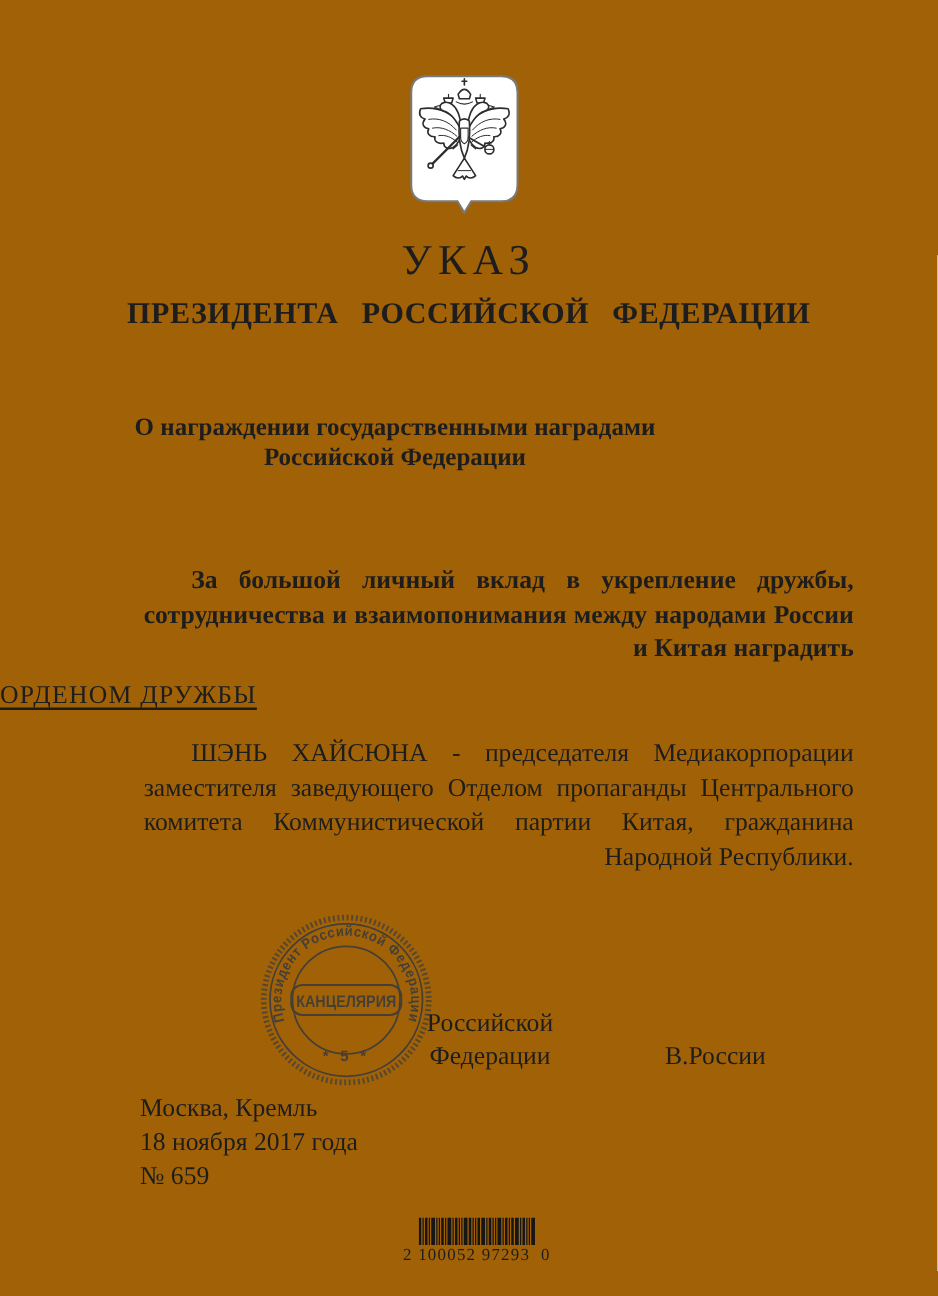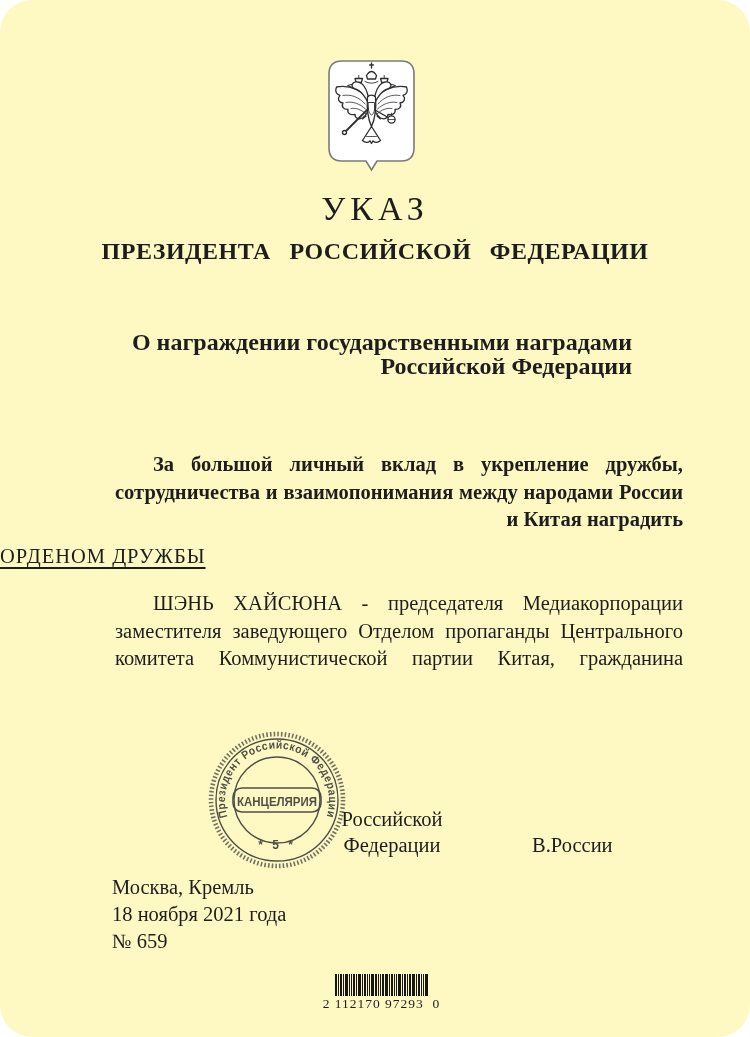--- a/index.html
+++ b/index.html
@@ -1,31 +1,31 @@
 <!DOCTYPE html>
 <html><head>
 <meta charset="utf-8">
 <style>
   html,body{margin:0;padding:0;background:#ffffff;}
   .page{
-    position:relative;width:750px;height:1037px;background:#fef9c3;
-    font-family:"Liberation Serif", serif;color:#1d1d1d;overflow:hidden;border-radius:32px;
+    position:relative;width:750px;height:1037px;background:#a16207;
+    font-family:"Liberation Serif", serif;color:#1d1d1d;overflow:hidden;
   }
   .emblem{position:absolute;left:325px;top:58px;width:93px;height:114px;}
   .decree-title{
     position:absolute;left:0;top:190px;width:750px;text-align:center;
     font-size:34px;letter-spacing:5px;font-weight:400;
   }
   .decree-issuer{
     position:absolute;left:0;top:238px;width:750px;text-align:center;
     font-size:24px;letter-spacing:0.5px;word-spacing:12px;font-weight:700;
   }
   .subject{
-    position:absolute;left:0;top:330px;width:632px;text-align:right;
-    font-size:24px;font-weight:bold;line-height:24px;
+    position:absolute;left:0;top:330px;width:632px;text-align:center;
+    font-size:20px;font-weight:bold;line-height:24px;
   }
   .text-col{position:absolute;left:95px;width:568px;margin-left:20px;}
   .preamble{top:451px;font-size:20.5px;font-weight:bold;}
   .recipient{top:590px;font-size:20.5px;font-weight:400;}
   .jline{height:27.5px;line-height:27.5px;text-align:justify;overflow:hidden;}
   .jline::after{content:"";display:inline-block;width:100%;}
   .jline.indent{text-indent:38px;}
   .jline.last{text-align:right;}
   .jline.last::after{content:none;}
   .award{
@@ -102,20 +102,21 @@
   </div>
 
   <div class="award">
     <span>ОРДЕНОМ ДРУЖБЫ</span>
   </div>
 
   <div class="text-col recipient">
     <div class="jline indent">ШЭНЬ ХАЙСЮНА - председателя Медиакорпорации Китая,</div>
     <div class="jline">заместителя заведующего Отделом пропаганды Центрального</div>
     <div class="jline">комитета Коммунистической партии Китая, гражданина Китайской</div>
+    <div class="jline last">Народной Республики.</div>
   </div>
 
   <div class="signature">
     <div class="sig-title">
       <div>Российской Федерации</div>
     </div>
     <div class="sig-name">В.России</div>
   </div>
 
   <svg class="stamp" viewBox="0 0 150 150">
@@ -128,21 +129,21 @@
     <path id="ringArc" d="M 26,93 A 52,52 0 1 1 124,93" fill="none" stroke="none"></path>
     <text font-family="Liberation Sans, sans-serif" font-size="11.5" font-weight="bold" fill="#3c3c3c" letter-spacing="0.6">
       <textPath href="#ringArc" startOffset="50%" text-anchor="middle" textLength="196" lengthAdjust="spacingAndGlyphs">Президент Российской Федерации</textPath>
     </text>
     <text x="75" y="80.5" text-anchor="middle" font-family="Liberation Sans, sans-serif" font-size="13.5" font-weight="bold" fill="#3c3c3c" textLength="80" lengthAdjust="spacingAndGlyphs">КАНЦЕЛЯРИЯ</text>
     <text x="75" y="124" text-anchor="middle" font-family="Liberation Sans, sans-serif" font-size="12" font-weight="bold" fill="#3c3c3c" letter-spacing="3">* 5 *</text>
   </svg>
 
   <div class="issue-block">
     <div>Москва, Кремль</div>
-    <div>18 ноября 2021 года</div>
+    <div>18 ноября 2017 года</div>
     <div>№ 659</div>
   </div>
 
   <svg class="barcode" viewBox="0 0 93 22" preserveAspectRatio="none">
     <g fill="#161616">
       <rect x="0" width="2" height="22"></rect>
         <rect x="3" width="1" height="22"></rect>
         <rect x="5" width="2" height="22"></rect>
       <rect x="8" width="1" height="22"></rect>
         <rect x="10" width="3" height="22"></rect>
@@ -171,15 +172,15 @@
       <rect x="72" width="1" height="22"></rect>
         <rect x="74" width="2" height="22"></rect>
         <rect x="77" width="3" height="22"></rect>
       <rect x="81" width="1" height="22"></rect>
         <rect x="83" width="2" height="22"></rect>
         <rect x="86" width="1" height="22"></rect>
       <rect x="88" width="1" height="22"></rect>
         <rect x="90" width="3" height="22"></rect>
     </g>
   </svg>
-  <div class="barcode-digits">2 112170 97293  0</div>
+  <div class="barcode-digits">2 100052 97293  0</div>
 
 </div>
 
 </body></html>

